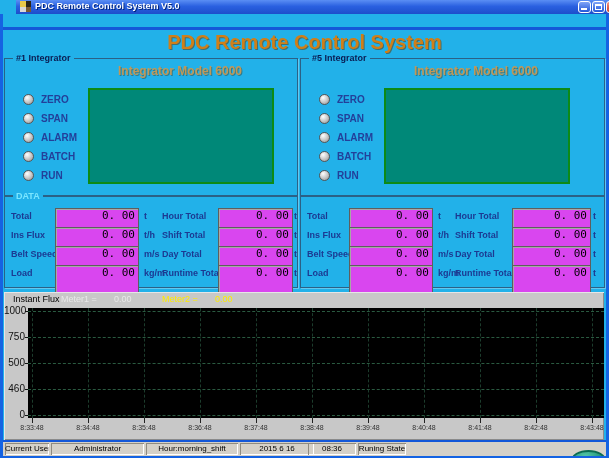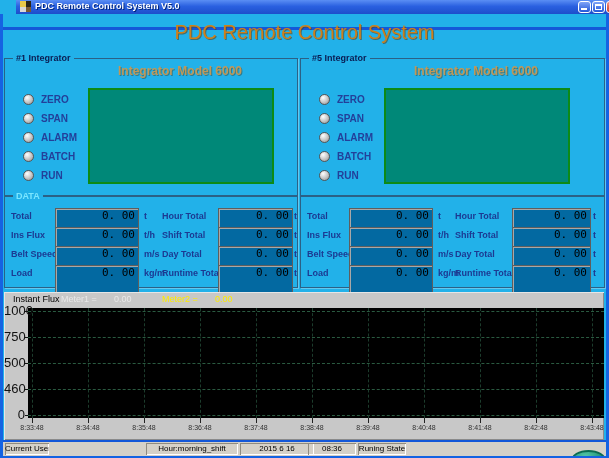--- a/index.html
+++ b/index.html
@@ -22,52 +22,52 @@
   .glyph-max{position:absolute;left:2px;top:2px;width:7px;height:6px;border:1px solid #fff;
     border-top-width:2px;box-sizing:border-box;}
   .xbar{position:absolute;left:1px;top:4px;width:9px;height:2px;background:#fff;}
 
   .menubar{position:absolute;left:3px;top:14px;width:603px;height:13px;background:#ece9d8;
     display:flex;align-items:center;}
   .menuitem{font-size:8px;color:#8c917f;padding:0 7px;line-height:13px;white-space:nowrap;}
   .mdivider{position:absolute;left:3px;top:27px;width:603px;height:3px;background:#1458d8;}
 
   .client{position:absolute;left:3px;top:30px;width:603px;height:412px;background:#22b1e9;}
-  .apptitle{position:absolute;left:3px;top:21px;width:603px;text-align:center;
-    font-size:20px;font-weight:normal;color:#d07f18;text-shadow:1px 1px 0 rgba(96,56,8,.55);}
+  .apptitle{position:absolute;left:3px;top:31px;width:603px;text-align:center;
+    font-size:20px;font-weight:bold;color:#d07f18;text-shadow:1px 1px 0 rgba(96,56,8,.55);}
 
   
   .group{position:absolute;border:1px solid #2b6186;box-shadow:1px 1px 0 rgba(255,255,255,.3);}
   .gcap{position:absolute;top:-6px;left:8px;background:#22b1e9;padding:0 3px;
     font-size:9px;font-weight:bold;color:#0a1c52;line-height:11px;white-space:nowrap;}
   .gcap.data{color:#7be6ff;}
 
   .model{position:absolute;left:80px;top:5px;width:190px;text-align:center;
     font-size:12px;font-weight:bold;color:#c09858;text-shadow:1px 1px 0 rgba(70,45,0,.4);}
   .display{position:absolute;left:83px;top:29px;width:186px;height:96px;
     background:#008878;border:2px solid #0d8a16;box-sizing:border-box;}
   .ledrow{position:absolute;left:18px;height:13px;display:flex;align-items:center;}
   .led{width:11px;height:11px;border-radius:50%;border:1px solid #565656;box-sizing:border-box;
     background:radial-gradient(circle at 35% 30%,#ffffff 0%,#cfcfcf 45%,#8f8f8f 100%);}
   .ledlabel{margin-left:7px;font-size:10px;font-weight:600;color:#23409a;white-space:nowrap;}
 
   .lbl{position:absolute;font-size:9px;font-weight:bold;color:#1c3a92;white-space:nowrap;}
-  .field{position:absolute;height:29px;background:#0369a1;border:1px solid #5e5e5e;
+  .field{position:absolute;height:29px;background:#d946ef;border:1px solid #5e5e5e;
     box-shadow:inset 1px 1px 0 #a8a8a8;box-sizing:border-box;
     font-family:"DejaVu Sans Mono",monospace;font-size:11px;text-align:right;
     line-height:13px;padding-right:3px;color:#000;}
 
   
   .chartpanel{position:absolute;left:4px;top:292px;width:600px;height:148px;background:#c8c8c8;
     box-shadow:inset 1px 1px 0 #e6e6e6, inset -1px -1px 0 #8a8a8a;}
   .chead{position:absolute;top:2px;font-size:9px;white-space:nowrap;}
   .plot{position:absolute;left:24px;top:16px;width:576px;height:110px;background:#000;}
   .gh{position:absolute;left:0;width:576px;height:0;border-top:1px dashed #2a5a40;}
   .gv{position:absolute;top:0;height:110px;width:0;border-left:1px dashed #1c3c2c;}
-  .ylab{position:absolute;left:0;width:21px;text-align:right;font-size:13px;color:#111;line-height:8px;}
+  .ylab{position:absolute;left:0;width:21px;text-align:right;font-size:10px;color:#111;line-height:8px;}
   .ytick{position:absolute;left:21px;width:3px;height:1px;background:#111;}
   .xtick{position:absolute;top:126px;width:1px;height:5px;background:#222;}
   .xlab{position:absolute;top:132px;font-size:7px;color:#333;transform:translateX(-50%);white-space:nowrap;}
 
   
   .statusline{position:absolute;left:0;top:440px;width:609px;height:2px;background:#1458d8;}
   .statusbar{position:absolute;left:3px;top:442px;width:603px;height:14px;background:#d5d1c8;}
   .scell{position:absolute;top:1px;height:12px;line-height:12px;font-size:8px;color:#000;
     text-align:center;box-shadow:inset 1px 1px 0 #8f8b80, inset -1px -1px 0 #ffffff;
     overflow:hidden;white-space:nowrap;}
@@ -281,20 +281,21 @@
     <span class="xlab" style="left:364px">8:39:48</span>
     <span class="xlab" style="left:420px">8:40:48</span>
     <span class="xlab" style="left:476px">8:41:48</span>
     <span class="xlab" style="left:532px">8:42:48</span>
     <span class="xlab" style="left:588px">8:43:48</span>
   </div>
 
   <div class="statusline"></div>
   <div class="statusbar">
     <span class="scell" style="left:2px;width:44px">Current User</span>
+    <span class="scell" style="left:48px;width:93px">Administrator</span>
     <span class="scell" style="left:143px;width:92px">Hour:morning_shift</span>
     <span class="scell" style="left:237px;width:74px">2015 6 16</span>
     <span class="scell" style="left:305px;width:48px">08:36</span>
     <span class="scell" style="left:355px;width:48px">Runing State</span>
   </div>
   <div class="greenorb"></div>
 
   <div class="bleft"></div>
   <div class="bright"></div>
   <div class="bbottom"></div>

